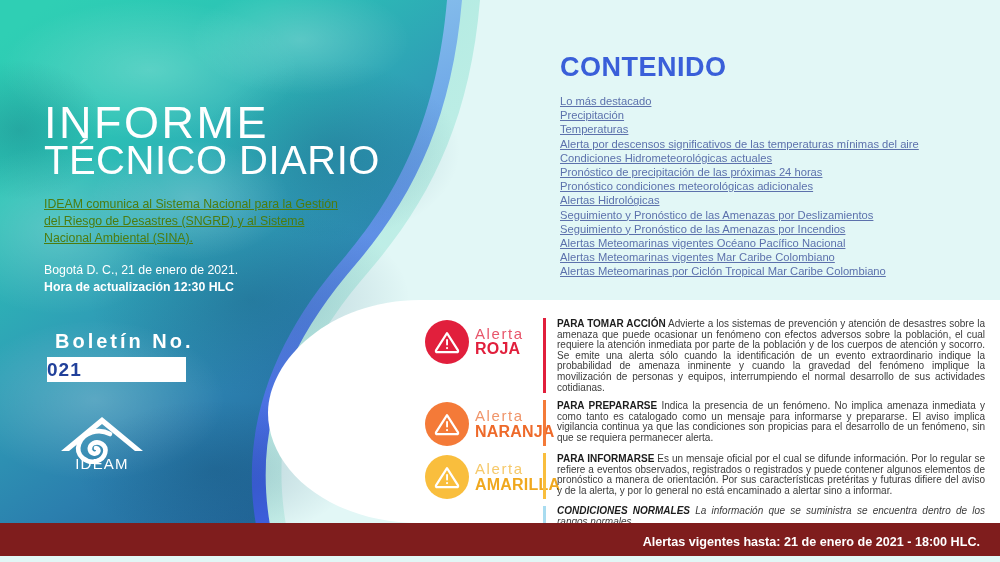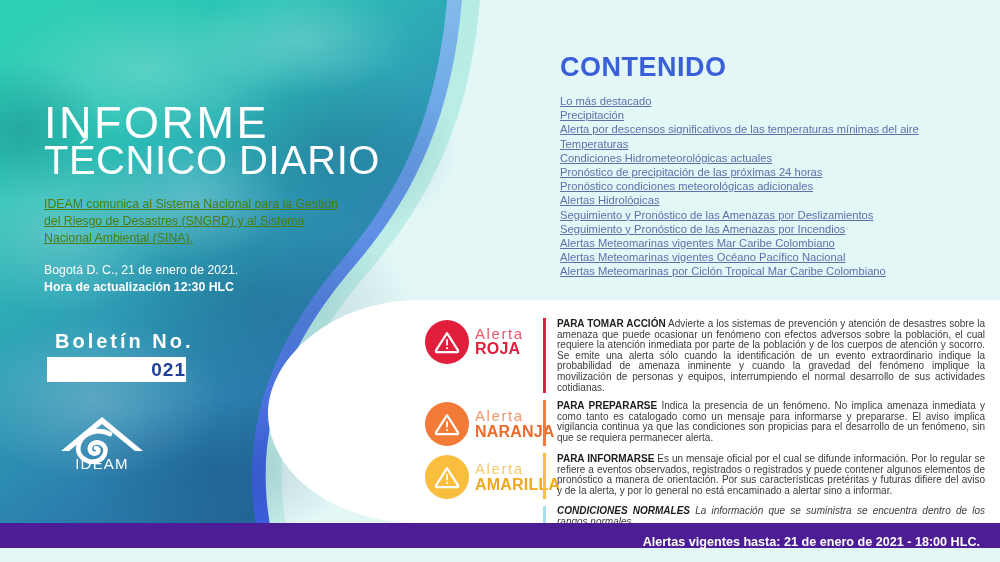--- a/index.html
+++ b/index.html
@@ -39,21 +39,21 @@
     font-size:12.3px;line-height:17px;color:#ffffff;
   }
   .dateline .bold{font-weight:bold;}
   .boletin-label{
     position:absolute;left:55px;top:330px;
     font-size:20px;font-weight:bold;letter-spacing:3px;color:#ffffff;
   }
   .boletin-box{
     position:absolute;left:47px;top:357px;width:139px;height:25px;
     background:#ffffff;
-    display:flex;align-items:center;justify-content:flex-end;
+    display:flex;align-items:center;justify-content:flex-start;
   }
   .boletin-num{
     font-size:19px;font-weight:bold;color:#21409A;letter-spacing:1px;
   }
   .logo-wrap{
     position:absolute;left:47px;top:404px;width:110px;height:70px;
   }
   .logo-text{
     position:absolute;left:47px;top:455px;width:110px;
     text-align:center;
@@ -113,22 +113,22 @@
     color:#3b3b3b;text-align:justify;
     padding-top:1px;
   }
   .alert-text .lead{font-weight:bold;color:#1c1c1c;}
 
   .row-normal .alert-badge{flex:0 0 118px;}
   .row-normal .alert-text{padding-top:0;font-style:italic;}
 
   
   .footer{
-    position:absolute;left:0;top:523px;width:1000px;height:25px;
-    background:#4c1d95;z-index:7;
+    position:absolute;left:0;top:523px;width:1000px;height:33px;
+    background:#7f1d1d;z-index:7;
   }
   .footer-text{
     position:absolute;right:20px;top:12px;
     font-size:12.6px;font-weight:bold;color:#ffffff;
   }
 </style>
 </head>
 <body>
 
 <div class="page">
@@ -238,30 +238,30 @@
       </svg>
     </div>
     <div class="logo-text">IDEAM</div>
   </div>
 
   <div class="contenido">
     <div class="contenido-title">CONTENIDO</div>
     <ul class="toc">
       <li>Lo más destacado</li>
       <li>Precipitación</li>
+      <li>Temperaturas</li>
       <li>Alerta por descensos significativos de las temperaturas mínimas del aire</li>
-      <li>Temperaturas</li>
       <li>Condiciones Hidrometeorológicas actuales</li>
       <li>Pronóstico de precipitación de las próximas 24 horas</li>
       <li>Pronóstico condiciones meteorológicas adicionales</li>
       <li>Alertas Hidrológicas</li>
       <li>Seguimiento y Pronóstico de las Amenazas por Deslizamientos</li>
       <li>Seguimiento y Pronóstico de las Amenazas por Incendios</li>
+      <li>Alertas Meteomarinas vigentes Océano Pacífico Nacional</li>
       <li>Alertas Meteomarinas vigentes Mar Caribe Colombiano</li>
-      <li>Alertas Meteomarinas vigentes Océano Pacífico Nacional</li>
       <li>Alertas Meteomarinas por Ciclón Tropical Mar Caribe Colombiano</li>
     </ul>
   </div>
 
   <div class="alerts">
 
     <div class="alert-row">
       <div class="alert-badge">
         <div class="alert-circle" style="background:#E11F3C">
           <svg width="26" height="24" viewBox="0 0 26 24">

